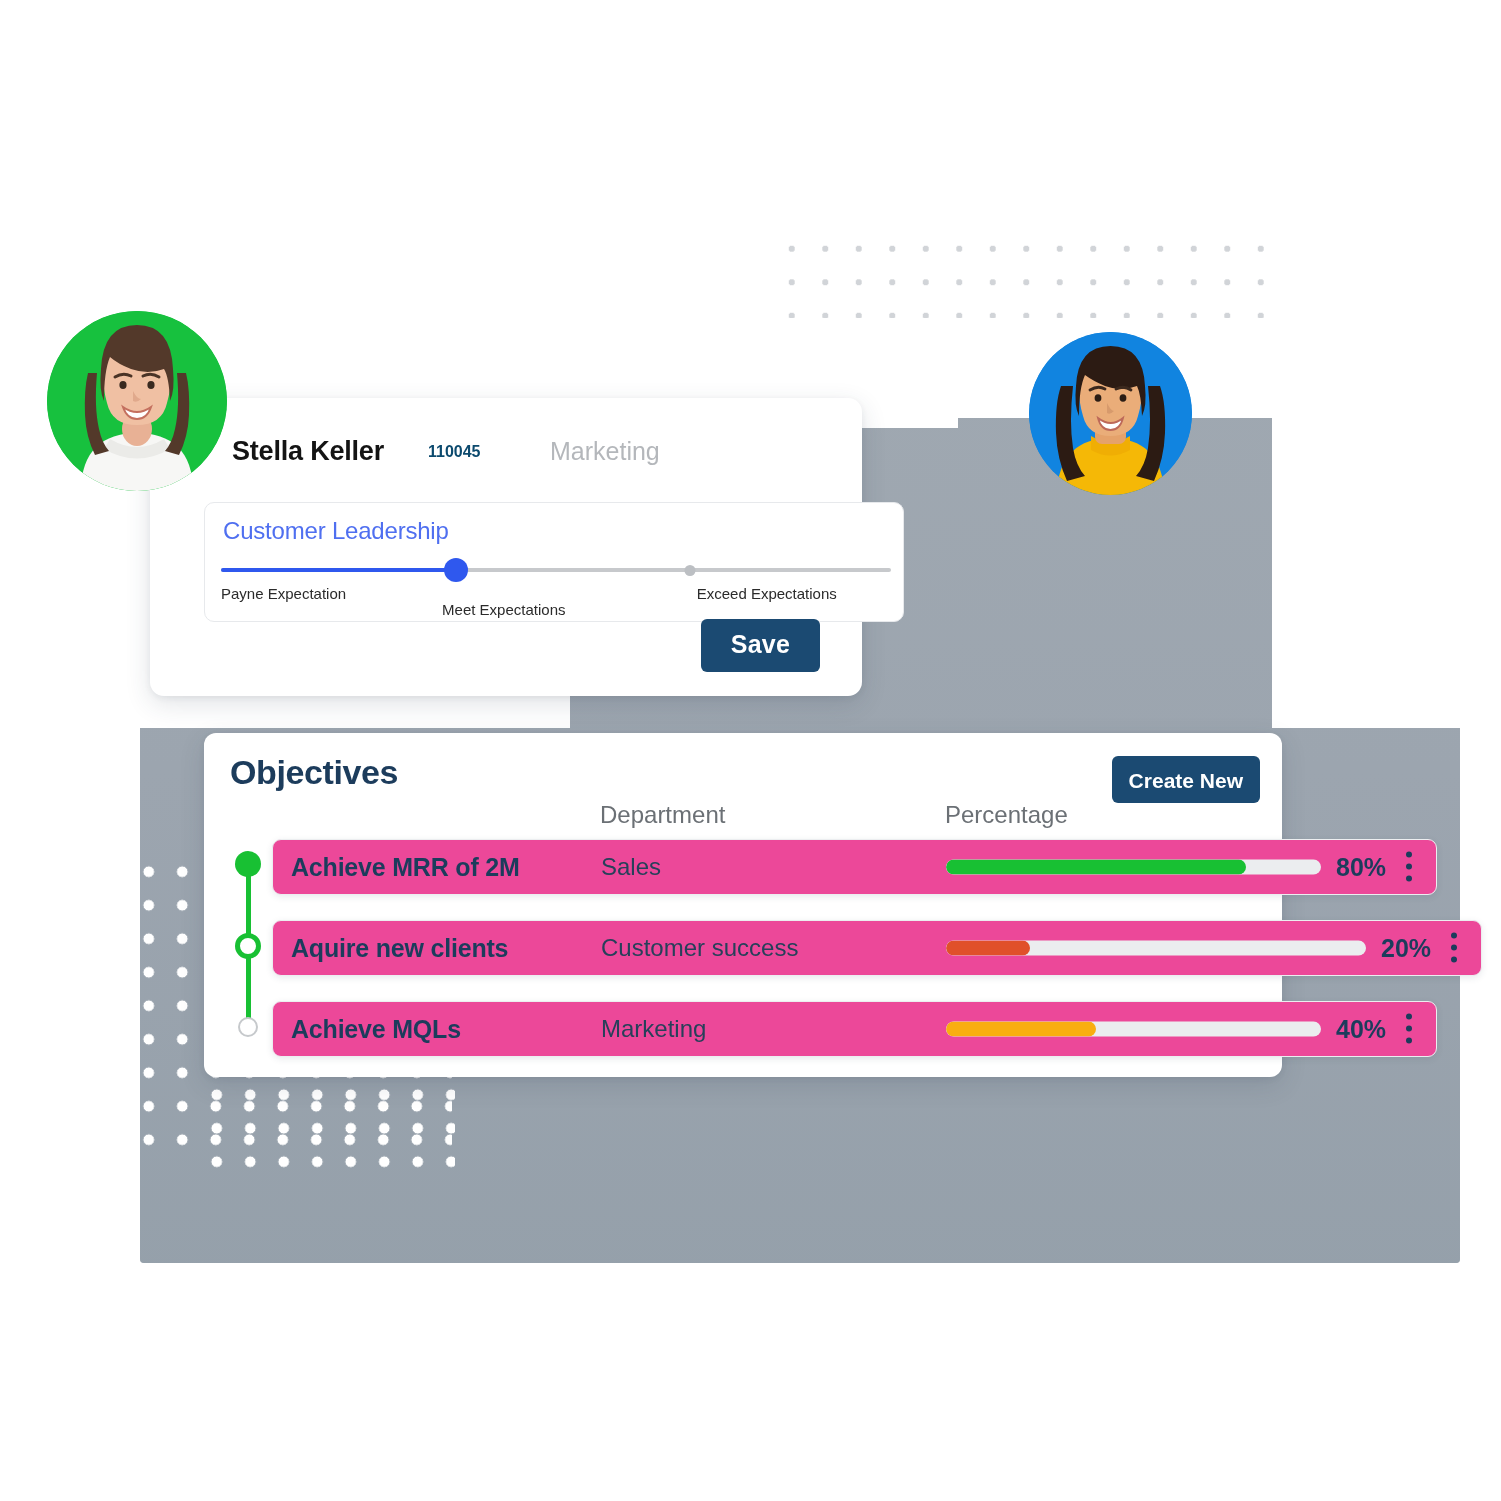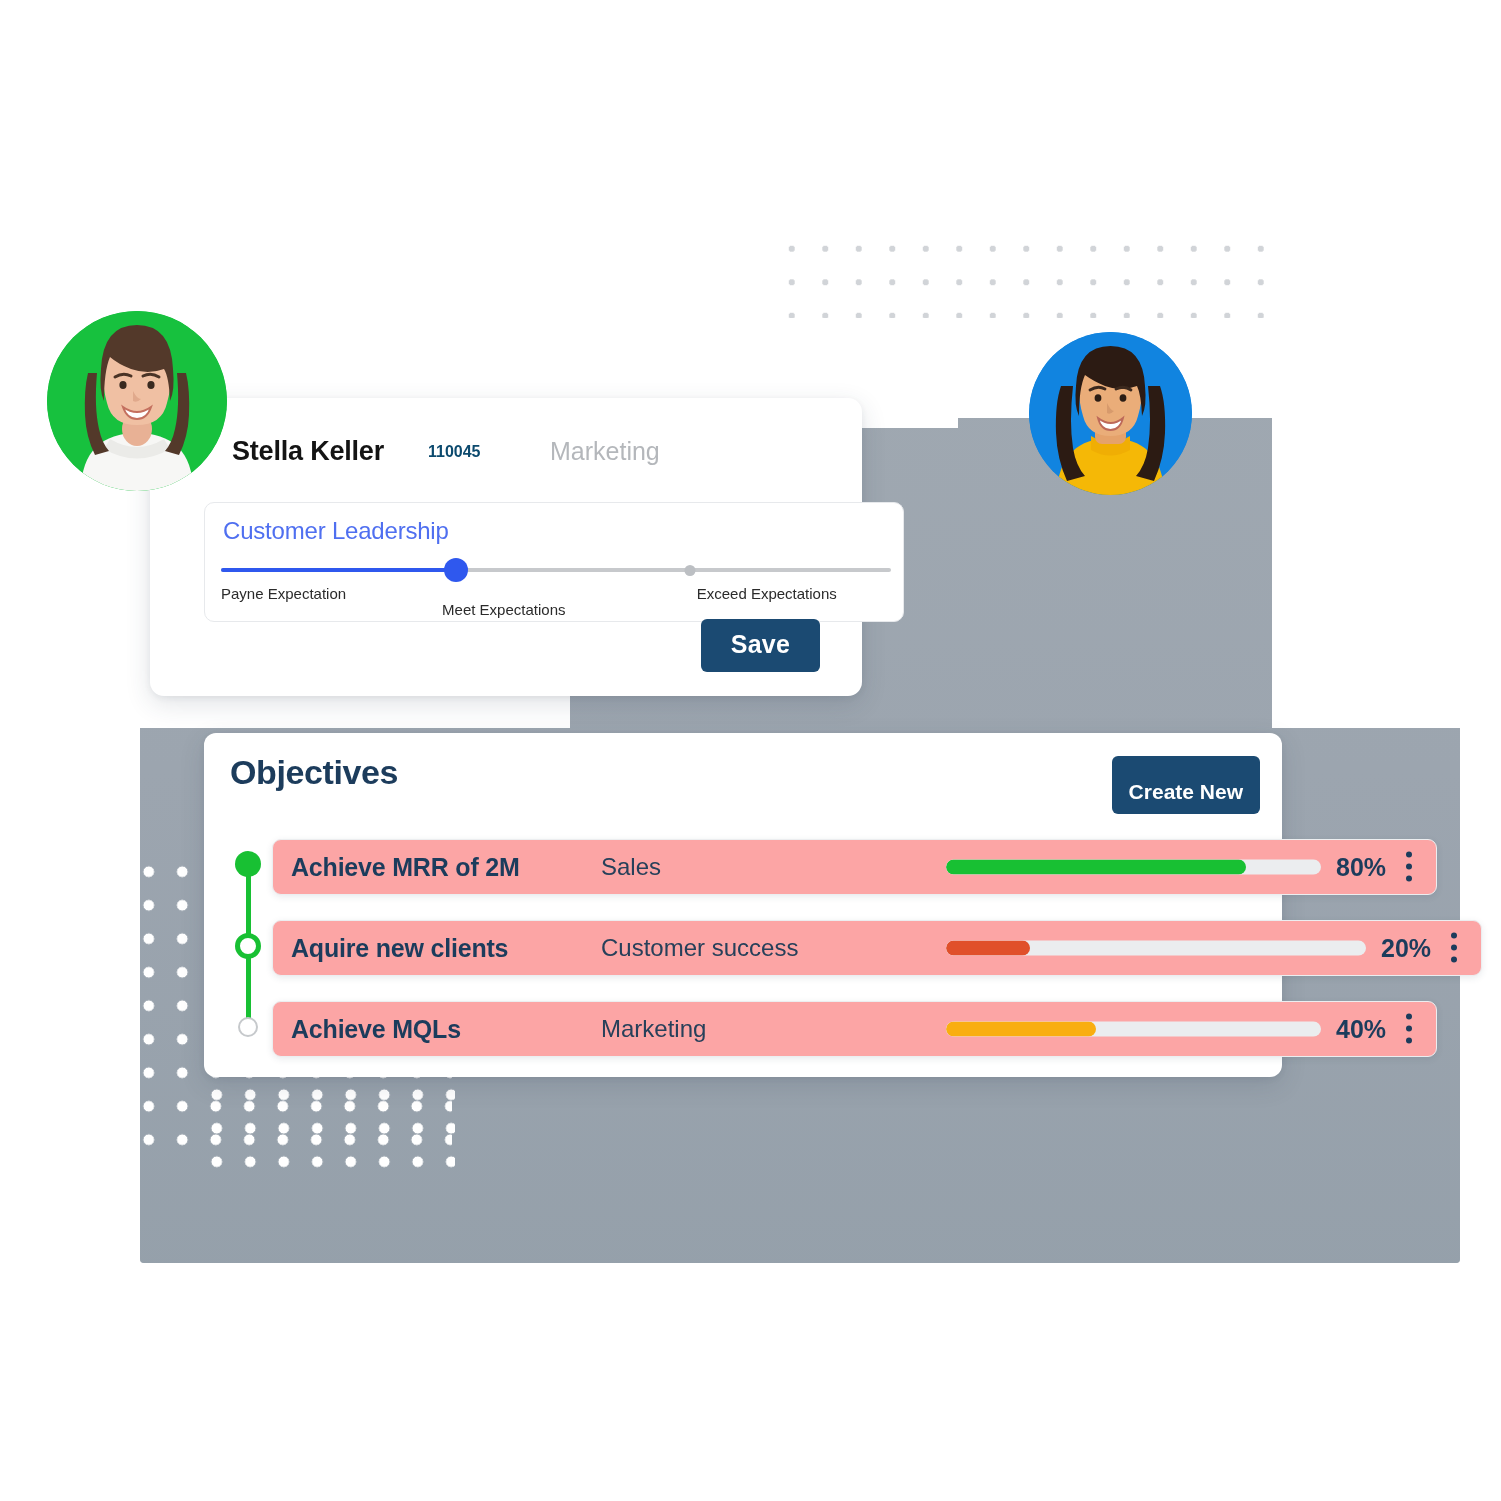--- a/index.html
+++ b/index.html
@@ -286,21 +286,21 @@
   .create-new-button {
     position: absolute;
     right: 22px;
     top: 23px;
     background: #1b4a72;
     color: #ffffff;
     border: none;
     border-radius: 6px;
     font-size: 21px;
     font-weight: 700;
-    padding: 24px 17px 10px;
+    padding: 13px 17px 10px;
     cursor: pointer;
     font-family: "Liberation Sans", sans-serif;
   }
   .obj-colheads {
     position: absolute;
     left: 0;
     top: 68px;
     width: 100%;
     height: 42px;
   }
@@ -339,21 +339,21 @@
     background: #ffffff;
   }
   .tl-node.filled { background: #18c033; }
   .tl-node.ring   { border: 5px solid #18c033; }
   .tl-node.ghost  { border: 2px solid #c6c9cc; width: 20px; height: 20px; left: 3px; }
 
   
   .obj-row {
     position: absolute;
     height: 56px;
-    background: #fca5a5;
+    background: #ec4899;
     border: 1px solid #eceef0;
     border-radius: 9px;
     box-shadow: 0 2px 7px rgba(40,55,75,.10);
   }
   .obj-name {
     position: absolute;
     left: 18px;
     top: 50%;
     transform: translateY(-50%);
     font-size: 25px;
@@ -476,20 +476,24 @@
     </div>
 
     <button class="save-button">Save</button>
   </div>
 
 
   <div class="card" id="objectives-card">
     <div class="obj-title">Objectives</div>
     <button class="create-new-button">Create New</button>
 
+    <div class="obj-colheads">
+      <div class="colhead colhead-dept">Department</div>
+      <div class="colhead colhead-pct">Percentage</div>
+    </div>
 
     <div class="timeline">
       <div class="tl-line"></div>
       <div class="tl-node filled" style="top:0"></div>
       <div class="tl-node ring" style="top:82px"></div>
       <div class="tl-node ghost" style="top:166px"></div>
     </div>
   </div>
 
   <div id="obj-rows">

